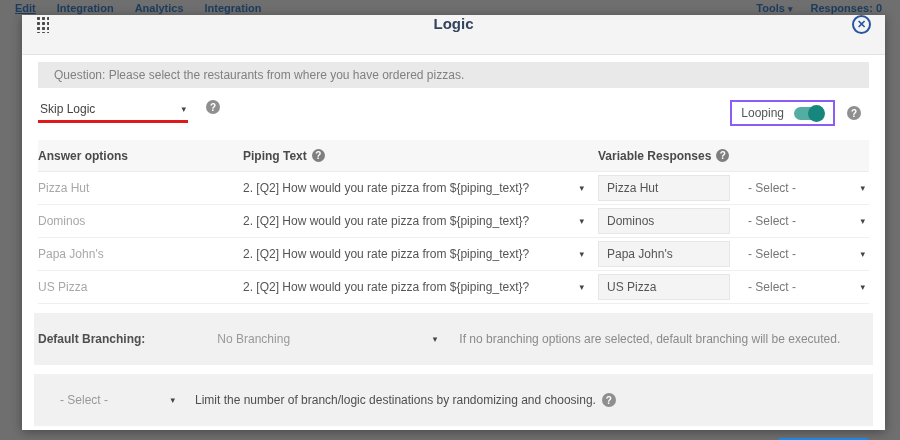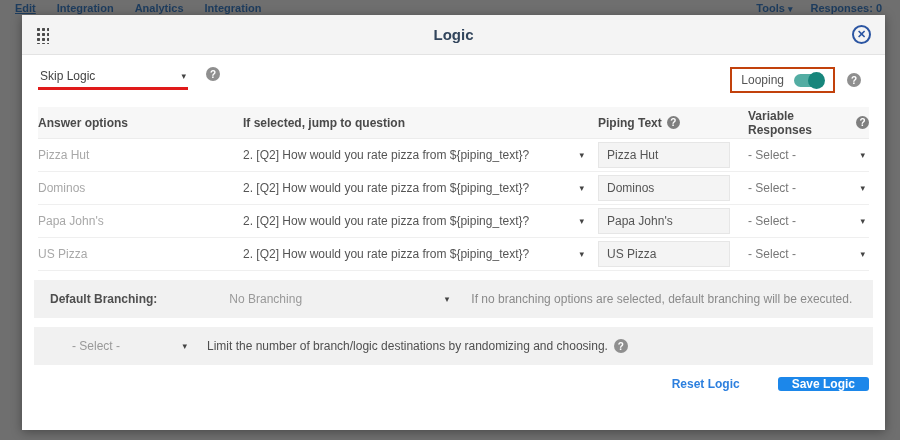--- a/index.html
+++ b/index.html
@@ -22,21 +22,21 @@
   .topbar .right-item { margin-right: 18px; cursor: pointer; white-space: nowrap; }
   .topbar .caret-sm { font-size: 9px; }
   
   .modal {
     position: absolute; left: 22px; top: 15px; width: 863px; height: 415px;
     background: #ffffff; box-shadow: 0 2px 10px rgba(0,0,0,.35);
     font-size: 12px; color: #555;
   }
   .modal-header {
     height: 40px; background: #f4f4f4; border-bottom: 1px solid #e3e3e3;
-    display: flex; align-items: center; padding: 0 14px; position: relative;
+    display: flex; align-items: flex-start; padding: 0 14px; position: relative;
   }
   .drag-handle {
     width: 13px; height: 18px;
     background-image: radial-gradient(#4a4a4a 1.4px, transparent 1.5px);
     background-size: 5px 5px; background-position: 0 1px;
     cursor: move;
   }
   .modal-title {
     position: absolute; left: 0; right: 0; text-align: center;
     font-size: 15px; font-weight: bold; color: #32455c;
@@ -65,21 +65,21 @@
     border-bottom: 3px solid #e01a1a;
   }
   .help {
     width: 14px; height: 14px; border-radius: 50%; background: #8f8f8f;
     color: #fff; font-size: 10px; font-weight: bold;
     display: inline-flex; align-items: center; justify-content: center;
     cursor: pointer; flex: none;
   }
   .loop-wrap { display: flex; align-items: center; gap: 12px; margin-right: 8px; }
   .loop-box {
-    border: 2px solid #c2410c; padding: 4px 9px;
+    border: 2px solid #8b5cf6; padding: 4px 9px;
     display: flex; align-items: center; gap: 10px;
   }
   .loop-label { color: #555; }
   .toggle {
     width: 30px; height: 13px; border-radius: 7px; background: #53ada3;
     position: relative; cursor: pointer;
   }
   .toggle .knob {
     position: absolute; right: -1px; top: -2px; width: 17px; height: 17px;
     border-radius: 50%; background: #17867c;
@@ -108,22 +108,22 @@
     width: 132px; background: #f4f4f4; border: 1px solid #e6e6e6;
     padding: 5px 8px; font-size: 12px; color: #555;
     font-family: "Liberation Sans", sans-serif;
   }
   .var-select {
     display: flex; justify-content: space-between; align-items: center;
     color: #777; cursor: pointer; padding-right: 4px;
   }
   
   .section-box {
-    margin: 9px 12px 0 12px; height: 38px; background: #f1f1f1;
-    display: flex; align-items: center; padding: 0 16px; gap: 0;
+    margin: 9px 12px 0 12px; height: 52px; background: #f1f1f1;
+    display: flex; align-items: center; padding: 0 4px; gap: 0;
   }
   .section-box:first-of-type { margin-top: 8px; }
   .sec-label { color: #4f4f4f; font-weight: bold; white-space: nowrap; }
   .sec-select {
     display: flex; justify-content: space-between; align-items: center;
     color: #999; cursor: pointer;
   }
   .db-select { width: 220px; margin-left: 72px; }
   .rand-select { width: 115px; margin-left: 22px; }
   .sec-hint { margin-left: 22px; color: #8a8a8a; }
@@ -154,20 +154,23 @@
 </div>
 
 <div class="modal">
 
   <div class="modal-header">
     <span class="drag-handle"></span>
     <span class="modal-title">Logic</span>
     <span class="close-btn">✕</span>
   </div>
 
+  <div class="question-bar">
+    <span>Question: Please select the restaurants from where you have ordered pizzas.</span>
+  </div>
 
   <div class="controls-row">
     <div class="logic-select-wrap">
       <div class="logic-select">
         <span>Skip Logic</span>
         <span class="caret">▾</span>
       </div>
       <span class="help">?</span>
     </div>
     <div class="loop-wrap">
@@ -177,21 +180,20 @@
             <span class="knob"></span>
           </span>
       </div>
       <span class="help">?</span>
     </div>
   </div>
 
   <div class="logic-table">
     <div class="thead">
       <div class="hcell">Answer options</div>
-      <div class="hcell">If selected, jump to question</div>
       <div class="hcell">
         <span>Piping Text</span>
         <span class="help">?</span>
       </div>
       <div class="hcell">
         <span>Variable Responses</span>
         <span class="help">?</span>
       </div>
     </div>
 

